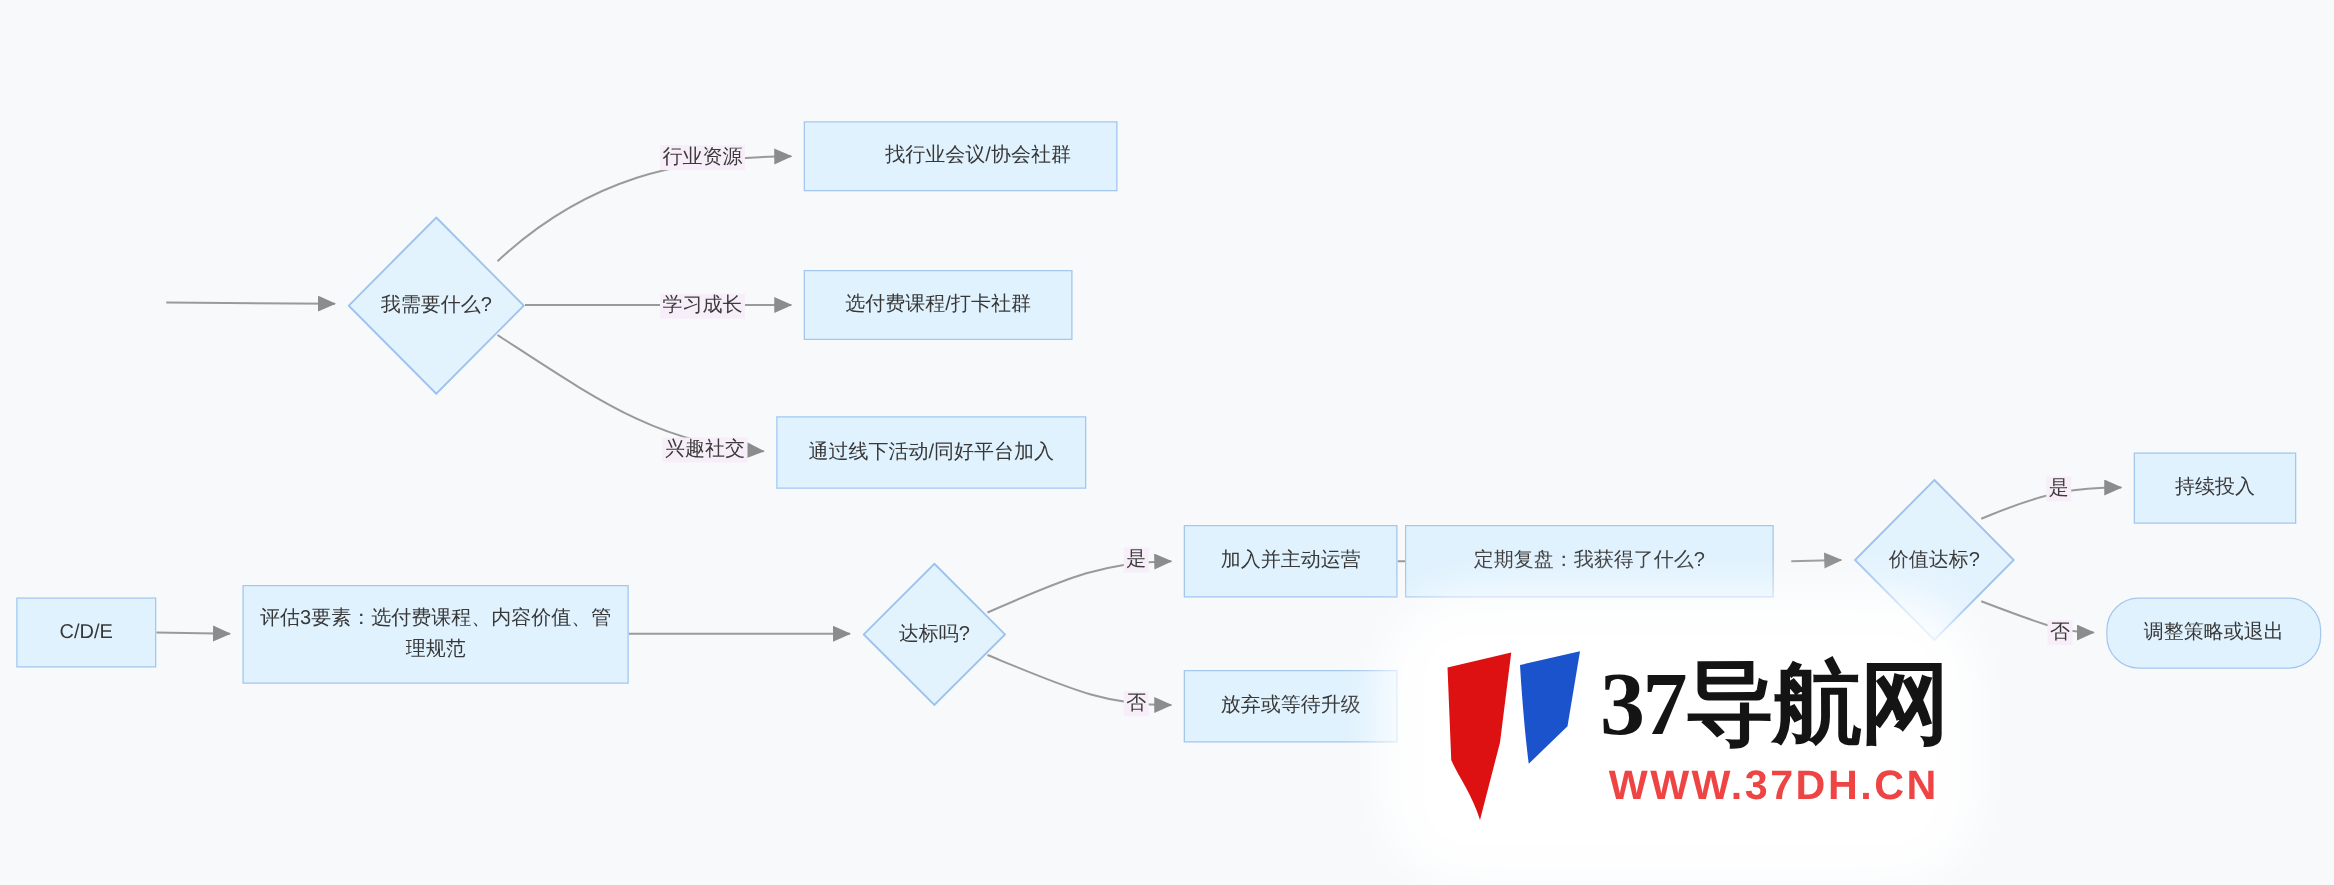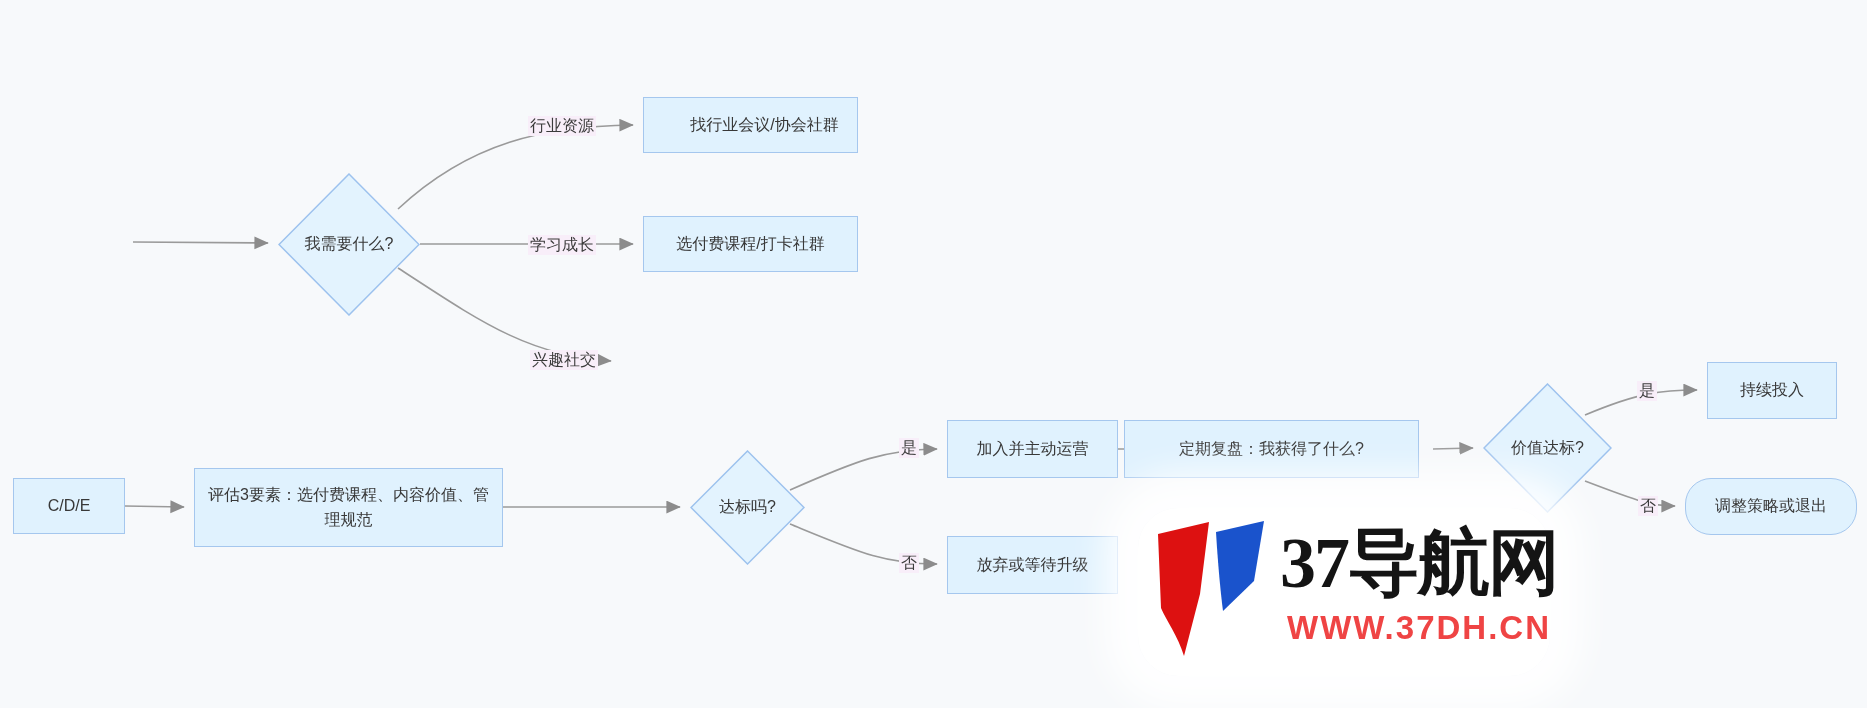--- a/index.html
+++ b/index.html
@@ -95,24 +95,25 @@
       <path d="M790,490 C858,460 884,450 937,449" marker-end="url(#arr)"></path>
       <path d="M790,524 C858,552 884,564 937,564" marker-end="url(#arr)"></path>
       <path d="M1118,449 L1168,449" marker-end="url(#arr)"></path>
       <path d="M1433,449 L1473,448" marker-end="url(#arr)"></path>
       <path d="M1585,415 C1640,392 1662,390 1697,390" marker-end="url(#arr)"></path>
       <path d="M1585,481 C1640,502 1652,506 1675,506" marker-end="url(#arr)"></path>
     </g>
   </svg>
 
 
-  <div class="node" style="left:643px;top:97px;width:215px;height:56px;padding-left:36px;">找行业会议/协会社群</div>
+  <div class="node" style="left:643px;top:97px;width:251px;height:56px;padding-left:36px;">找行业会议/协会社群</div>
 
   <div class="node" style="left:643px;top:216px;width:215px;height:56px;">选付费课程/打卡社群</div>
 
+  <div class="node" style="left:621px;top:333px;width:248px;height:58px;">通过线下活动/同好平台加入</div>
 
   <div class="node" style="left:13px;top:478px;width:112px;height:56px;">C/D/E</div>
 
   <div class="node" style="left:194px;top:468px;width:309px;height:79px;">评估3要素：选付费课程、内容价值、管理规范</div>
 
   <div class="node" style="left:947px;top:420px;width:171px;height:58px;">加入并主动运营</div>
 
   <div class="node" style="left:1124px;top:420px;width:295px;height:58px;">定期复盘：我获得了什么?</div>
 
   <div class="node" style="left:1707px;top:362px;width:130px;height:57px;">持续投入</div>

